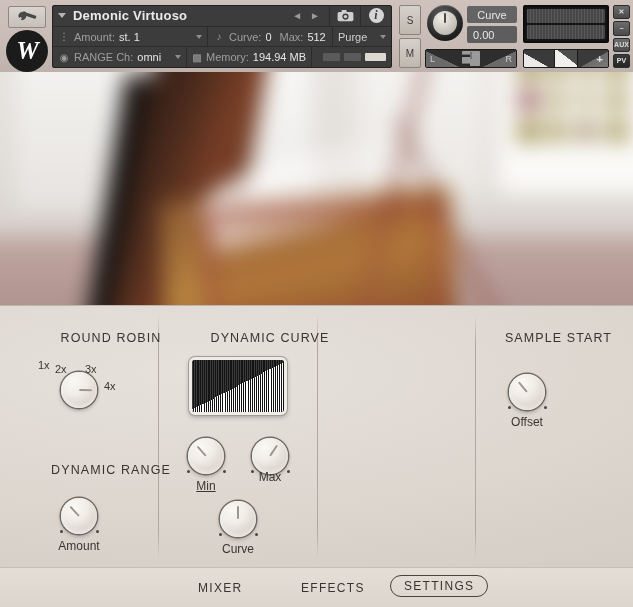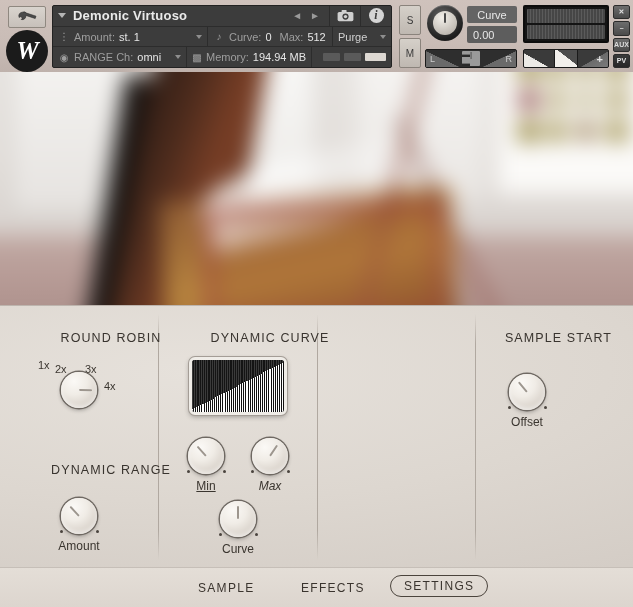--- a/index.html
+++ b/index.html
@@ -779,21 +779,21 @@
       </div>
       <div class="knob-dot" style="left:28px; top:164px;"></div>
       <div class="knob-dot" style="left:64px; top:164px;"></div>
       <div class="ctrl-label" style="left:-13px; top:173px;text-decoration:underline;">Min</div>
 
       <div class="knob" style="left:93px; top:132px; width:36px; height:36px;">
         <div class="ptr" style="transform: rotate(34deg);"></div>
       </div>
       <div class="knob-dot" style="left:92px;  top:164px;"></div>
       <div class="knob-dot" style="left:128px; top:164px;"></div>
-      <div class="ctrl-label" style="left:51px; top:173px;font-style:italic;">Max</div>
+      <div class="ctrl-label" style="left:51px; top:164px;">Max</div>
 
       <div class="knob" style="left:61px; top:195px; width:36px; height:36px;">
         <div class="ptr" style="transform: rotate(0deg);"></div>
       </div>
       <div class="knob-dot" style="left:60px; top:227px;"></div>
       <div class="knob-dot" style="left:96px; top:227px;"></div>
       <div class="ctrl-label" style="left:19px; top:236px;">Curve</div>
     </div>
 
 
@@ -803,18 +803,18 @@
       <div class="knob" style="left:61px; top:68px; width:36px; height:36px;">
         <div class="ptr" style="transform: rotate(-40deg);"></div>
       </div>
       <div class="knob-dot" style="left:60px; top:100px;"></div>
       <div class="knob-dot" style="left:96px; top:100px;"></div>
       <div class="ctrl-label" style="left:19px; top:109px;">Offset</div>
     </div>
   </div>
 
   <div class="footer">
-    <div class="tab" style="left:185px;">SAMPLE</div>
+    <div class="tab" style="left:185px;">MIXER</div>
     <div class="tab" style="left:288px;">EFFECTS</div>
     <div class="tab active" style="left:390px;">SETTINGS</div>
   </div>
 
 </div>
 
 </body></html>

